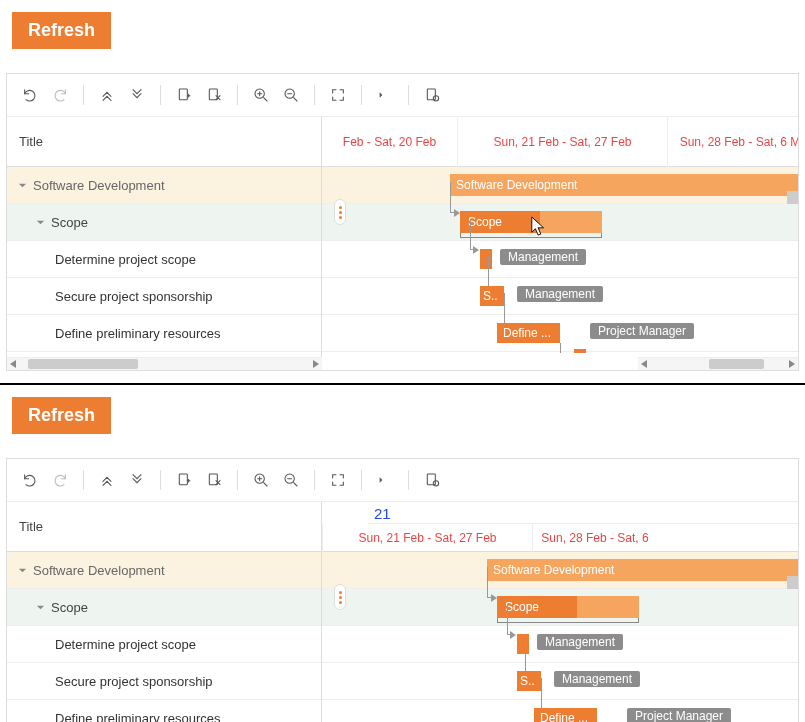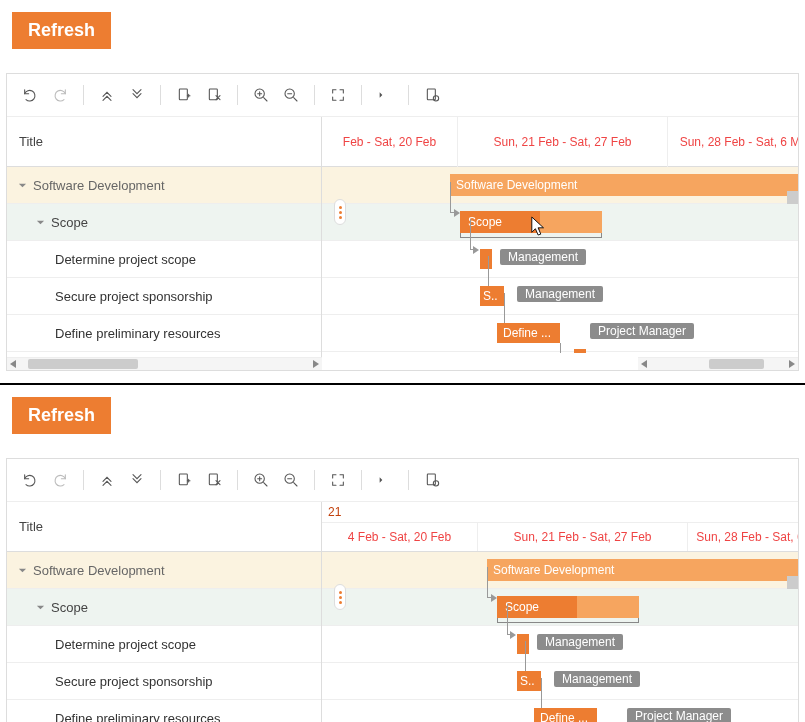--- a/index.html
+++ b/index.html
@@ -559,23 +559,22 @@
           <div class="track">
               <div class="thumb" style="left:0; width:110px;"></div>
             </div>
           <div class="tri r"></div>
         </div>
       </div>
 
       <div class="right-col">
 
         <div class="right-header" style="flex-direction:column;">
-          <div style="height:22px; border-bottom:1px solid #eee; padding:3px 6px; font-size:12px; color:#c2410c;">21</div>
+          <div style="height:22px; border-bottom:1px solid #eee; padding:3px 6px; font-size:15px; color:#1d4ed8;margin-left:46px;">21</div>
           <div style="display:flex; height:28px;">
-            <div class="date-col first" style="width:155px; height:28px;">4 Feb - Sat, 20 Feb</div>
             <div class="date-col" style="width:210px; height:28px;">Sun, 21 Feb - Sat, 27 Feb</div>
             <div class="date-col" style="width:125px; height:28px;">Sun, 28 Feb - Sat, 6</div>
           </div>
         </div>
         <div class="right-rows">
           <div class="timeline-row lvl-0">
             <div class="bar summary" style="left:165px; right:-20px;">
               <span>Software Development</span>
             </div>
             <div class="vscroll-hint" style="top:24px; height:13px;"></div>

